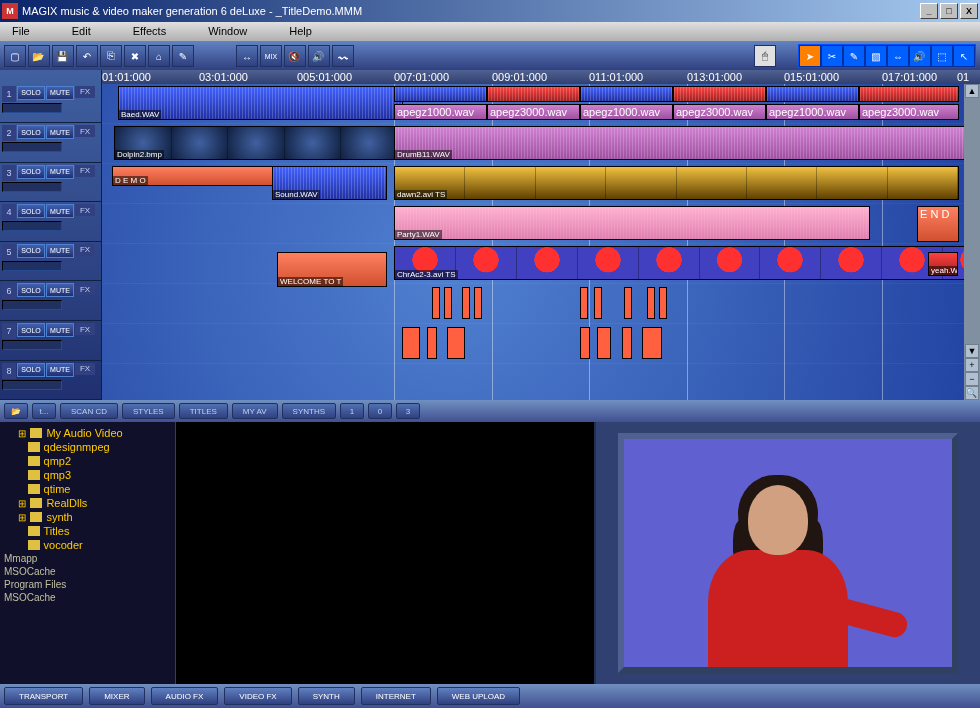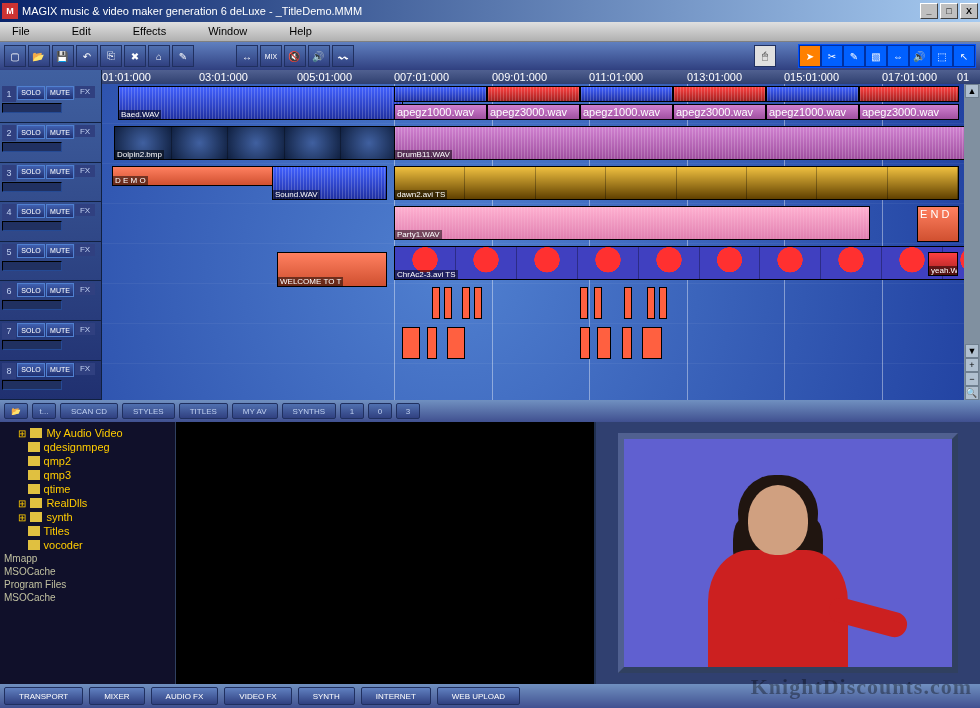--- a/index.html
+++ b/index.html
@@ -387,21 +387,20 @@
   <div class="preview">
     <div class="preview-frame">
       <div class="person">
         <div class="hair"></div>
         <div class="head"></div>
         <div class="body"></div>
         <div class="arm"></div>
       </div>
     </div>
   </div>
-  <div class="watermark">KnightDiscounts.com</div>
 </div>
 
 <div class="bottom-bar">
   <div class="bot-btn">TRANSPORT</div>
   <div class="bot-btn">MIXER</div>
   <div class="bot-btn">AUDIO FX</div>
   <div class="bot-btn">VIDEO FX</div>
   <div class="bot-btn">SYNTH</div>
   <div class="bot-btn">INTERNET</div>
   <div class="bot-btn">WEB UPLOAD</div>

